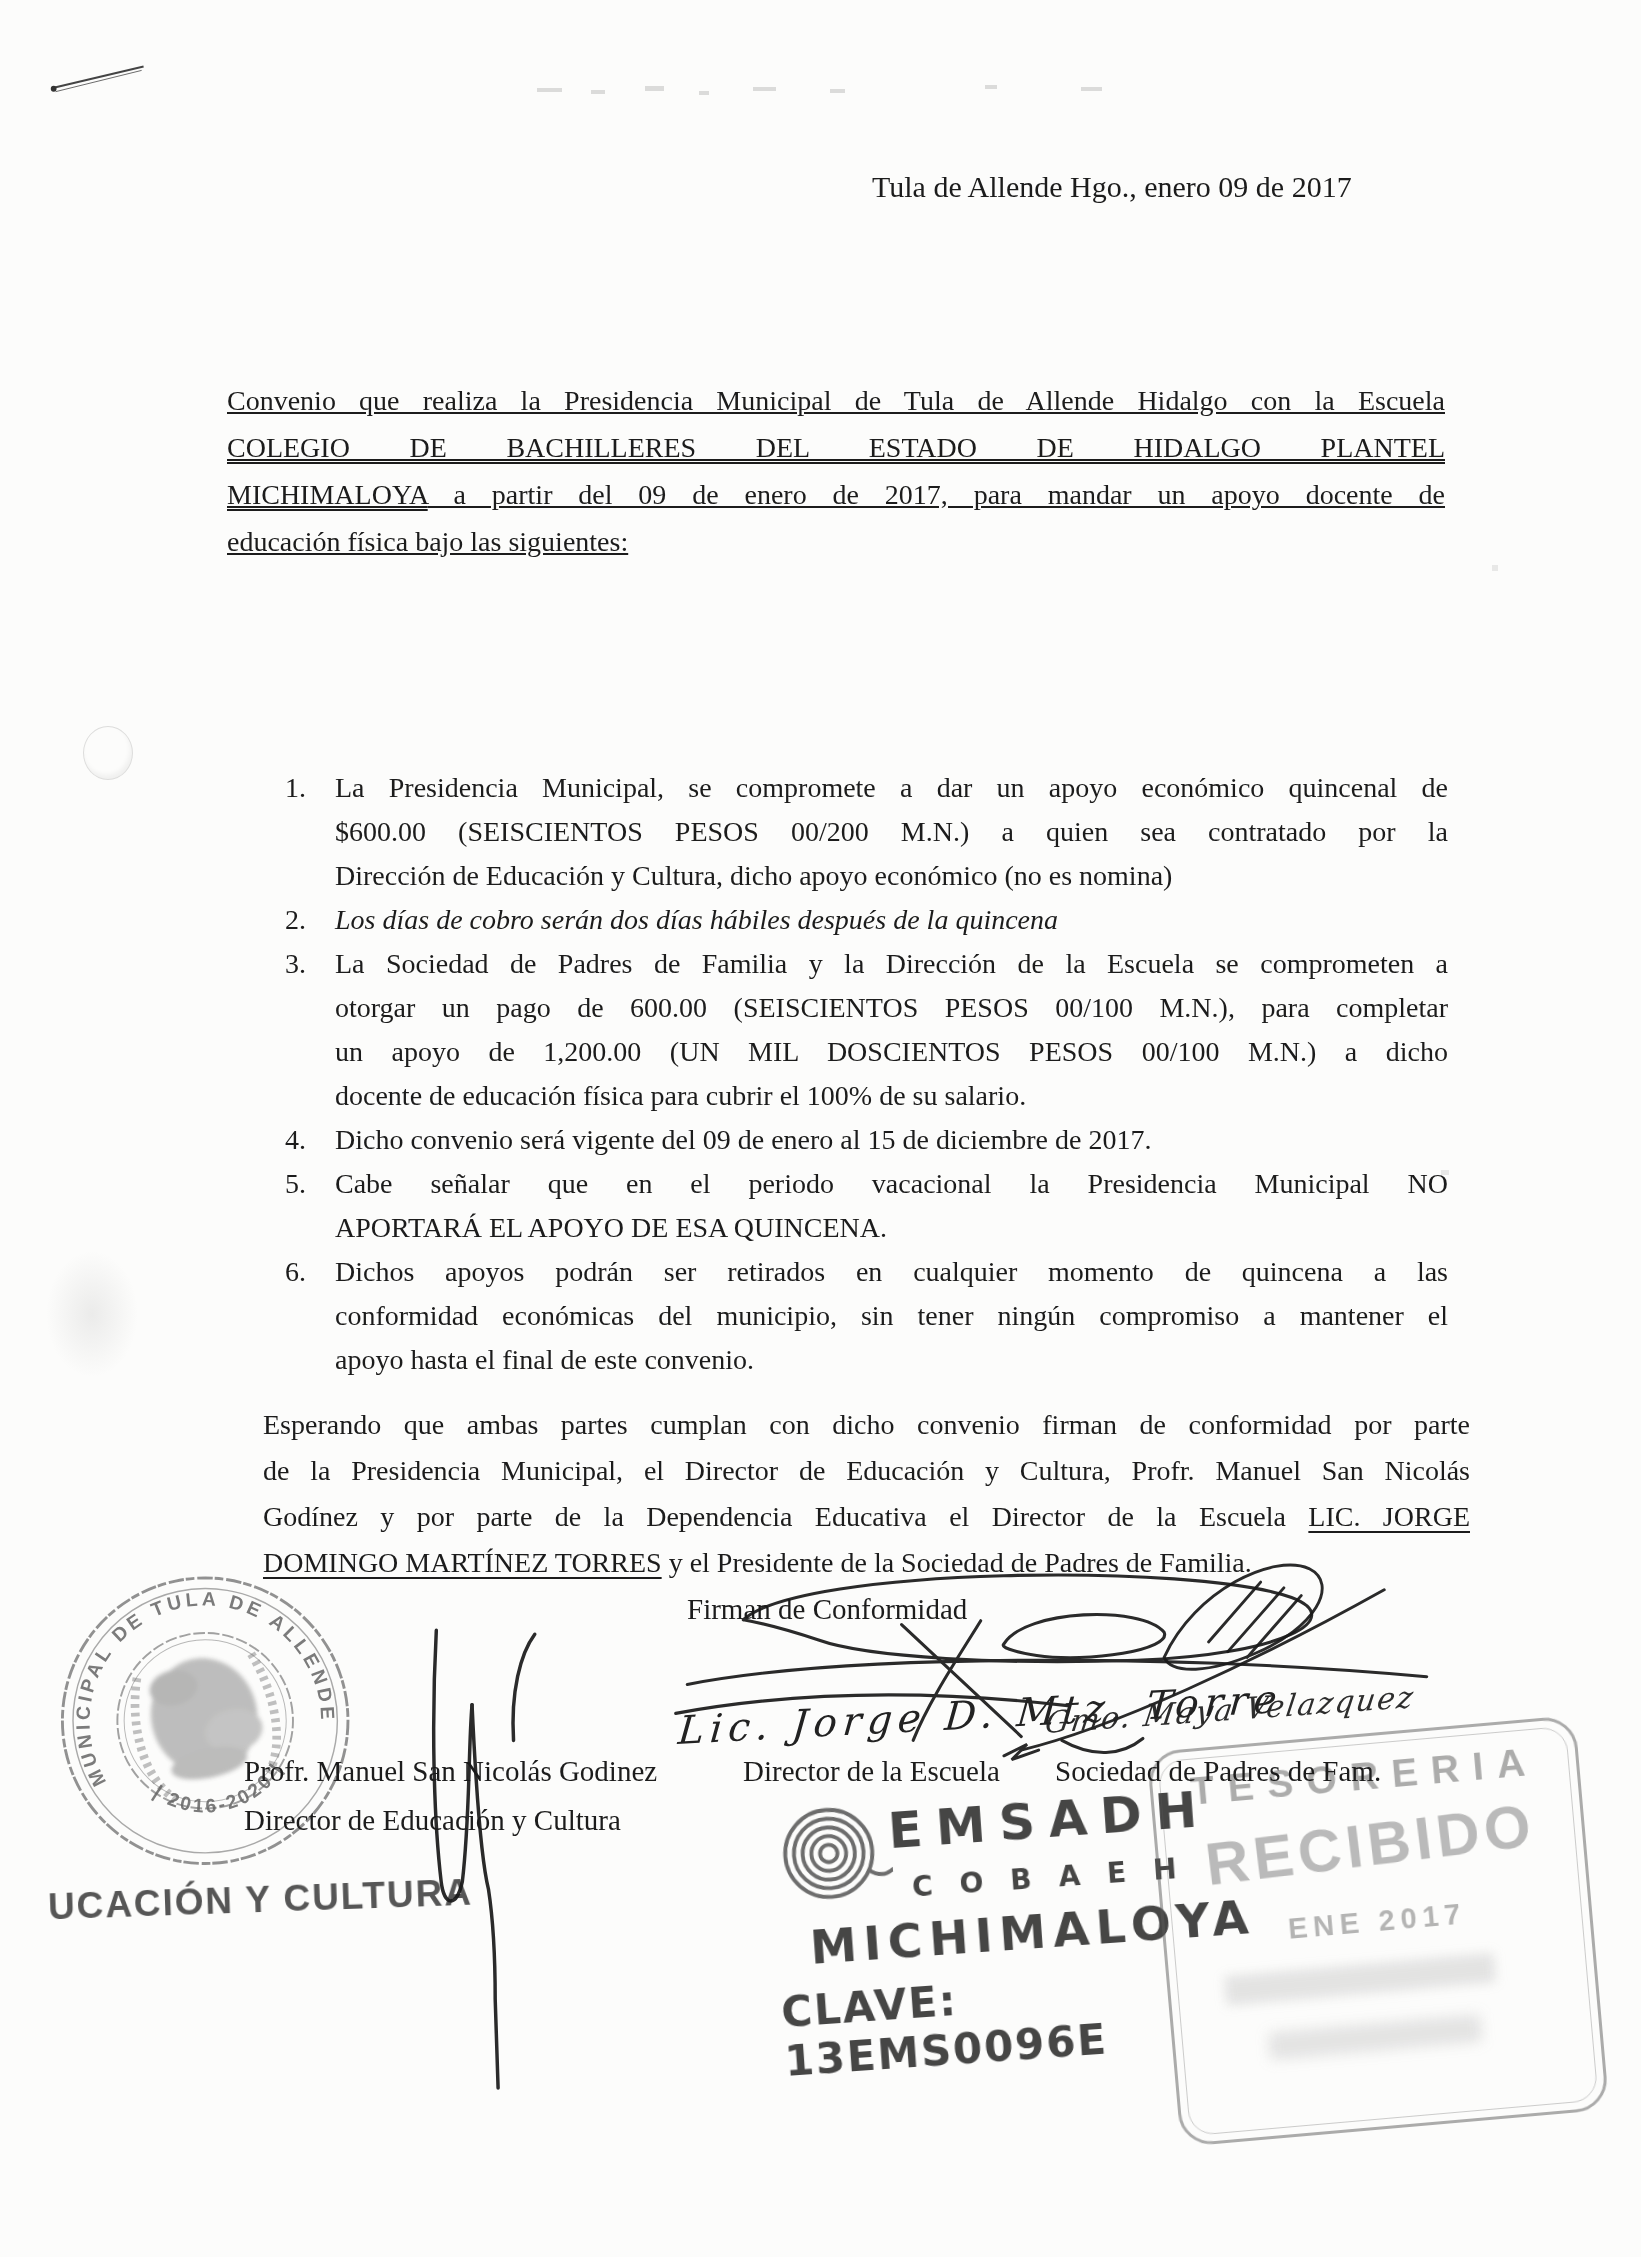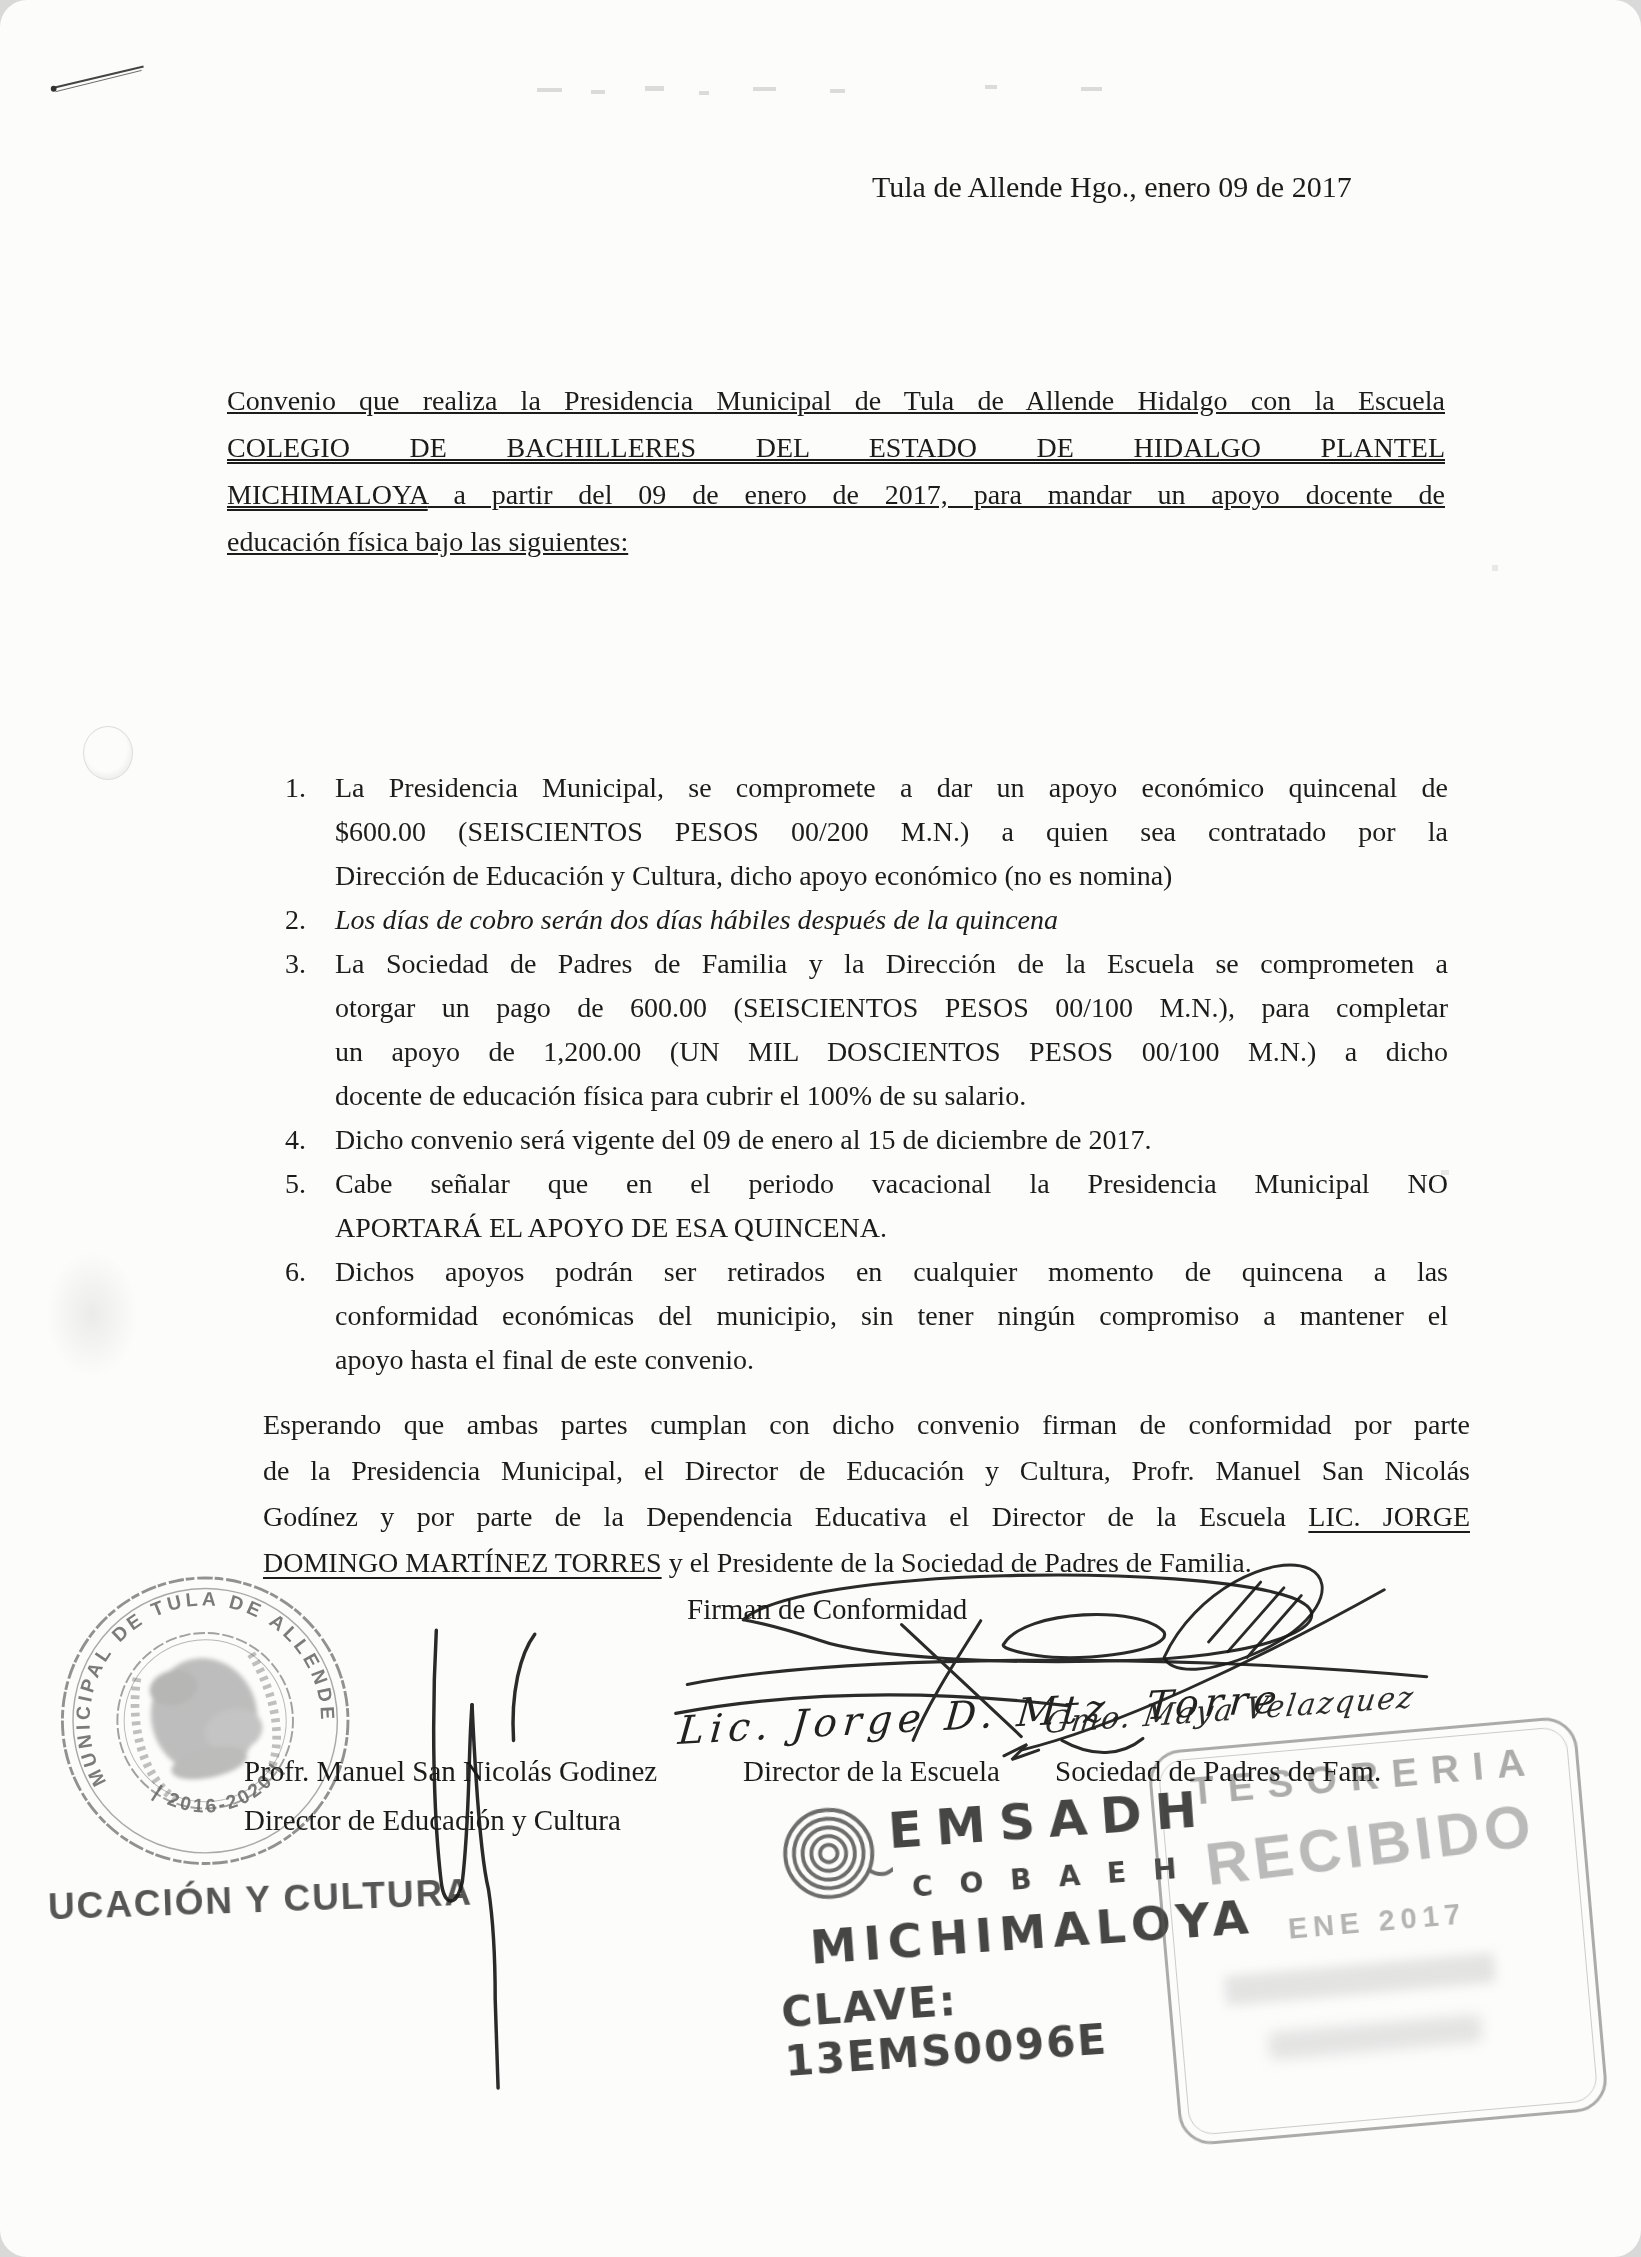--- a/index.html
+++ b/index.html
@@ -1,17 +1,17 @@
 <!DOCTYPE html>
 <html><head>
 <meta charset="utf-8">
 <style>
   html,body{margin:0;padding:0;background:#d9d9d9;}
   .page{position:relative;width:1641px;height:2257px;background:#fcfcfb;
-        font-family:"Liberation Serif","DejaVu Serif",serif;color:#1c1c1c;overflow:hidden;border-radius:27px;}
+        font-family:"Liberation Serif","DejaVu Serif",serif;color:#1c1c1c;overflow:hidden;}
   .txt{position:absolute;z-index:2;}
   .stamp{position:absolute;z-index:1;}
   .sig{position:absolute;z-index:3;}
 
   .date{left:872px;top:170px;font-size:30px;}
 
   .intro{left:227px;top:377px;width:1218px;font-size:28px;line-height:47px;text-decoration:underline;}
   .closing{left:246px;top:1402px;width:1207px;font-size:28px;line-height:46px;margin-left:17px;}
   .ln{display:block;}
   .j{text-align:justify;text-align-last:justify;text-justify:inter-word;}

